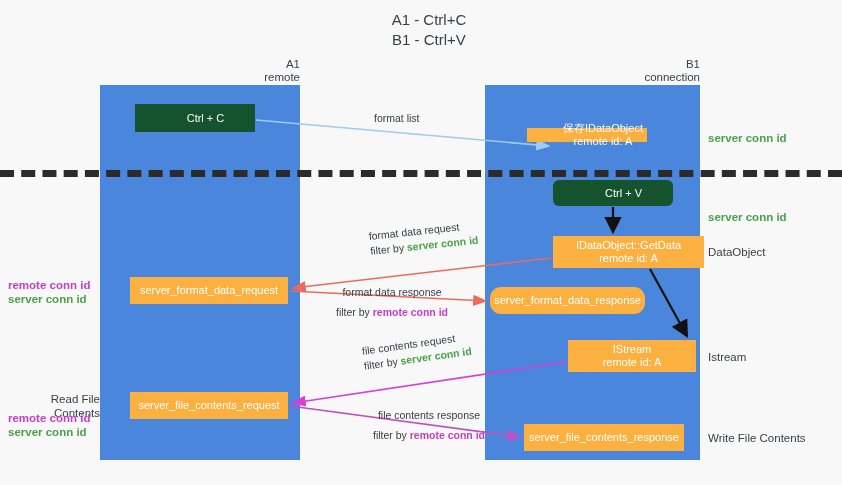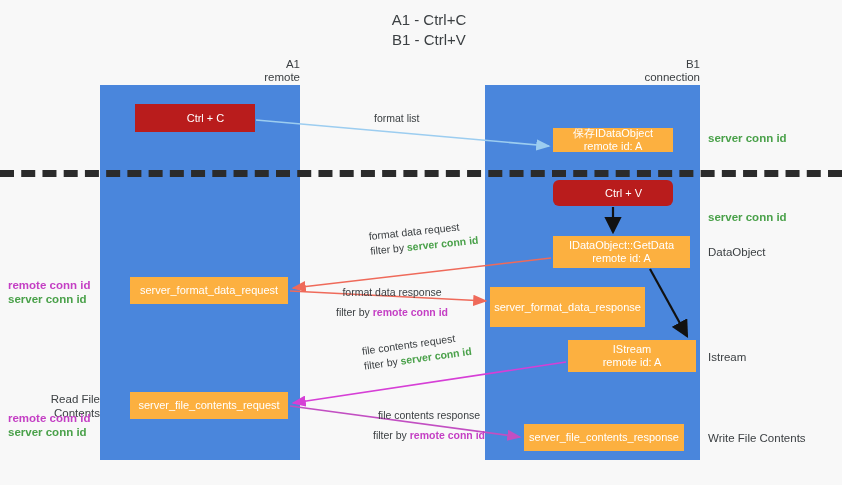--- a/index.html
+++ b/index.html
@@ -37,29 +37,29 @@
     border-top:7px dashed #2b2b2b;
   }
 
   
   .node{
     box-sizing:border-box;
     display:flex;align-items:center;justify-content:center;
     text-align:center;color:#ffffff;font-size:11px;line-height:13px;
     padding:2px 4px;
   }
-  .green{background:#b91c1c;padding-left:25px;}
+  .green{background:#14532d;padding-left:25px;}
   .orange2{background:#fcb040;}
 
   #n-ctrlc{left:135px;top:104px;width:120px;height:28px;}
-  #n-idataobject{left:553px;top:128px;width:120px;height:24px;}
+  #n-idataobject{left:527px;top:128px;width:120px;height:14px;justify-content:flex-end;}
   #n-ctrlv{left:553px;top:180px;width:120px;height:26px;border-radius:6px;}
-  #n-getdata{left:553px;top:236px;width:137px;height:32px;}
+  #n-getdata{left:553px;top:236px;width:151px;height:32px;}
   #n-fmtreq{left:130px;top:277px;width:158px;height:27px;}
-  #n-fmtresp{left:490px;top:287px;width:155px;height:40px;}
+  #n-fmtresp{left:490px;top:287px;width:155px;height:27px;border-radius:11px;}
   #n-istream{left:568px;top:340px;width:128px;height:32px;}
   #n-filereq{left:130px;top:392px;width:158px;height:27px;}
   #n-fileresp{left:524px;top:424px;width:160px;height:27px;}
 
   
   .rlabel{font-size:11.5px;color:#3c4043;line-height:14px;}
   .green-txt{color:#4aa14a;font-weight:bold;}
   .magenta-txt{color:#c43fc4;font-weight:bold;}
 
   #r-conn1{left:708px;top:131px;}

